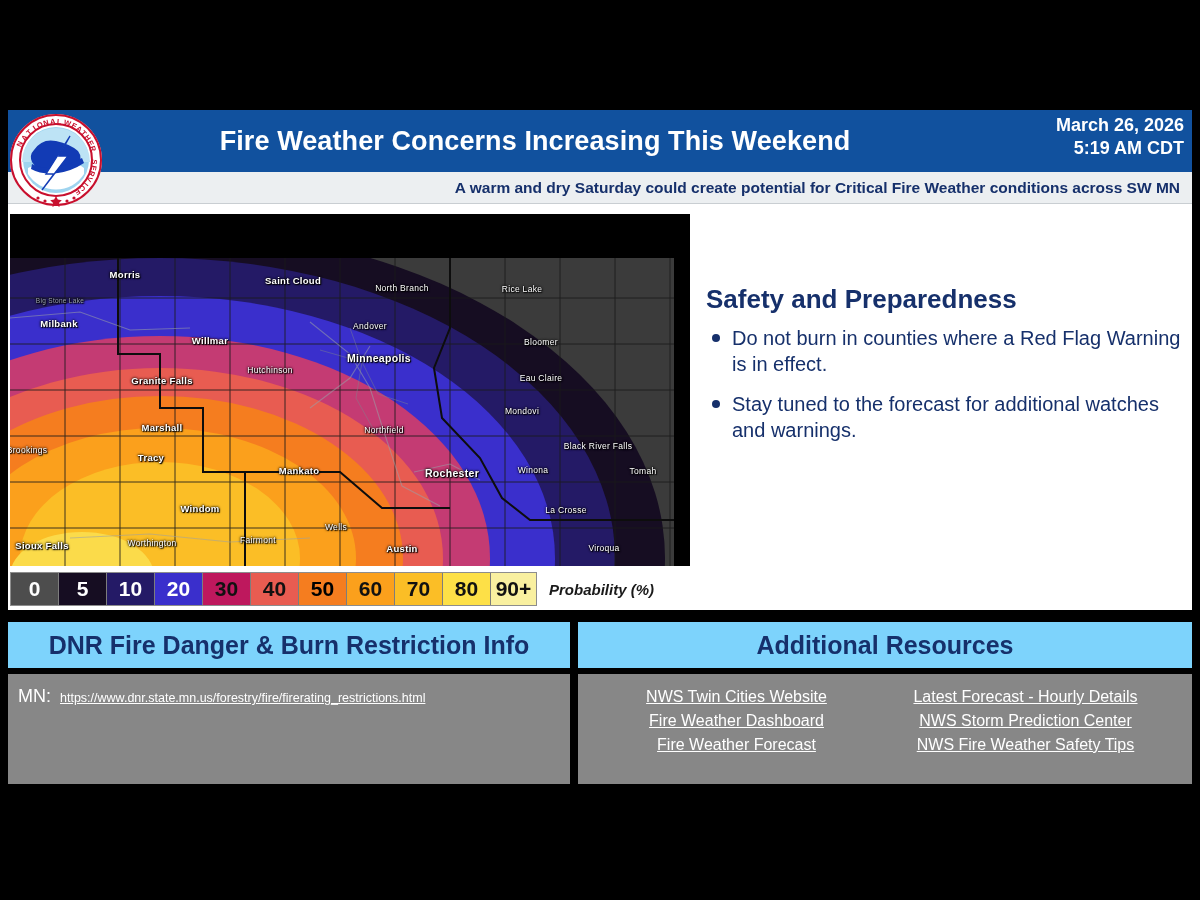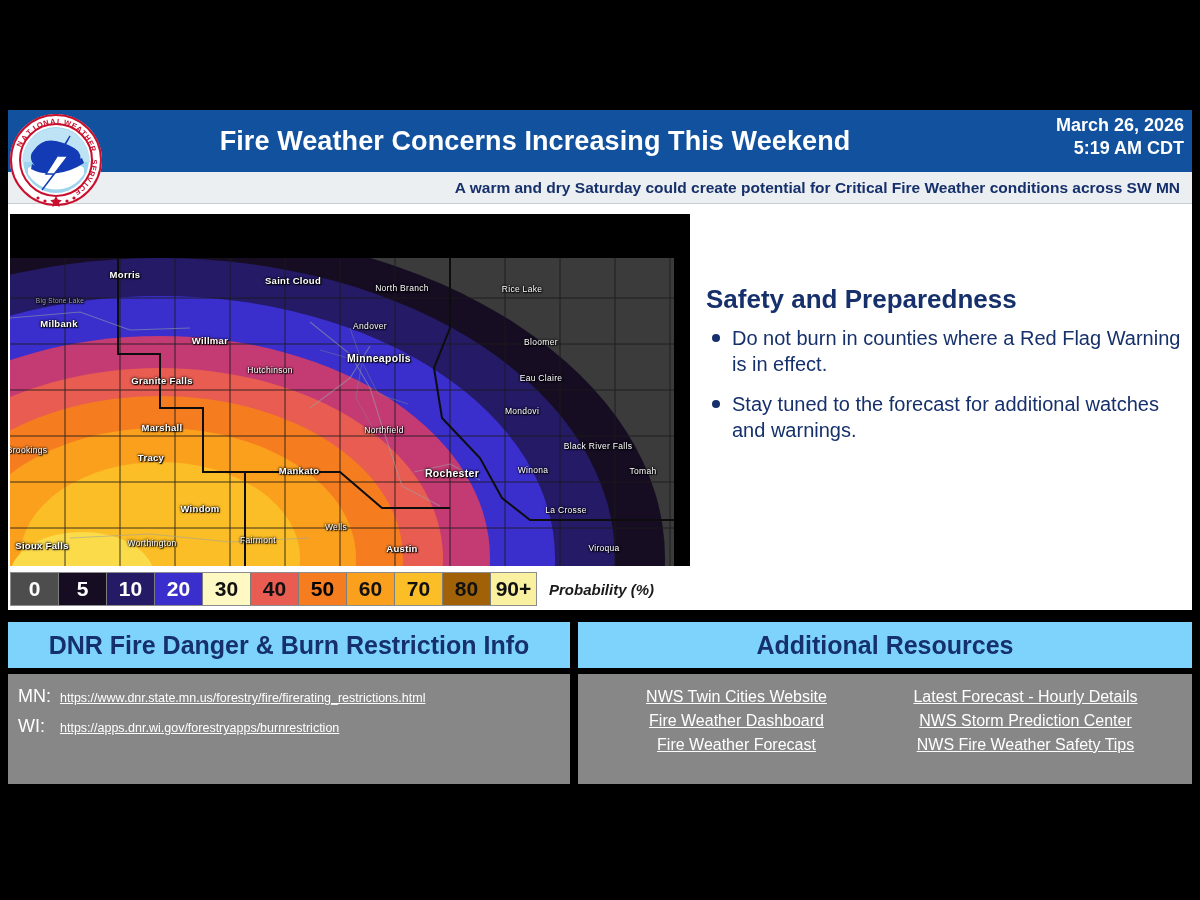--- a/index.html
+++ b/index.html
@@ -287,48 +287,44 @@
         <span class="city-label" style="left: 594px; top: 290px;">Viroqua</span>
       </div>
   </div>
 
   <div class="legend">
     <div class="legend-strip" id="legend-strip">
         <div class="legend-cell" style="background: rgb(77, 77, 77); color: rgb(255, 255, 255);">0</div>
         <div class="legend-cell" style="background: rgb(22, 13, 34); color: rgb(255, 255, 255);">5</div>
         <div class="legend-cell" style="background: rgb(36, 26, 102); color: rgb(255, 255, 255);">10</div>
         <div class="legend-cell" style="background: rgb(58, 47, 204); color: rgb(255, 255, 255);">20</div>
-        <div class="legend-cell" style="background: #fef9c3; color: rgb(17, 17, 17);">30</div>
+        <div class="legend-cell" style="background: #be185d; color: rgb(17, 17, 17);">30</div>
         <div class="legend-cell" style="background: rgb(232, 92, 81); color: rgb(17, 17, 17);">40</div>
         <div class="legend-cell" style="background: rgb(245, 125, 31); color: #000000;">50</div>
         <div class="legend-cell" style="background: rgb(251, 160, 28); color: rgb(17, 17, 17);">60</div>
         <div class="legend-cell" style="background: rgb(251, 190, 38); color: rgb(17, 17, 17);">70</div>
-        <div class="legend-cell" style="background: #a16207; color: rgb(17, 17, 17);">80</div>
+        <div class="legend-cell" style="background: #fde047; color: rgb(17, 17, 17);">80</div>
         <div class="legend-cell" style="background: rgb(249, 240, 160); color: rgb(17, 17, 17);">90+</div>
       </div>
     <div class="legend-caption">Probability (%)</div>
   </div>
 
   <div class="safety">
     <h2>Safety and Preparedness</h2>
     <ul id="safety-list">
         <li><span class="dot"></span><span>Do not burn in counties where a Red Flag Warning is in effect.</span></li>
         <li><span class="dot"></span><span>Stay tuned to the forecast for additional watches and warnings.</span></li>
       </ul>
   </div>
 
   <div class="panel-head dnr-head">DNR Fire Danger &amp; Burn Restriction Info</div>
   <div class="panel-body dnr-body" id="dnr-body">
       <div class="dnr-row">
         <span class="dnr-state">MN:</span>
         <a class="dnr-link" href="#">https://www.dnr.state.mn.us/forestry/fire/firerating_restrictions.html</a>
-      </div>
-      <div class="dnr-row">
-        <span class="dnr-state">WI:</span>
-        <a class="dnr-link" href="#">https://apps.dnr.wi.gov/forestryapps/burnrestriction</a>
       </div>
     </div>
 
   <div class="panel-head res-head">Additional Resources</div>
   <div class="panel-body res-body">
     <div class="res-grid" id="res-grid">
         <a class="res-link" href="#">NWS Twin Cities Website</a>
         <a class="res-link" href="#">Latest Forecast - Hourly Details</a>
         <a class="res-link" href="#">Fire Weather Dashboard</a>
         <a class="res-link" href="#">NWS Storm Prediction Center</a>

